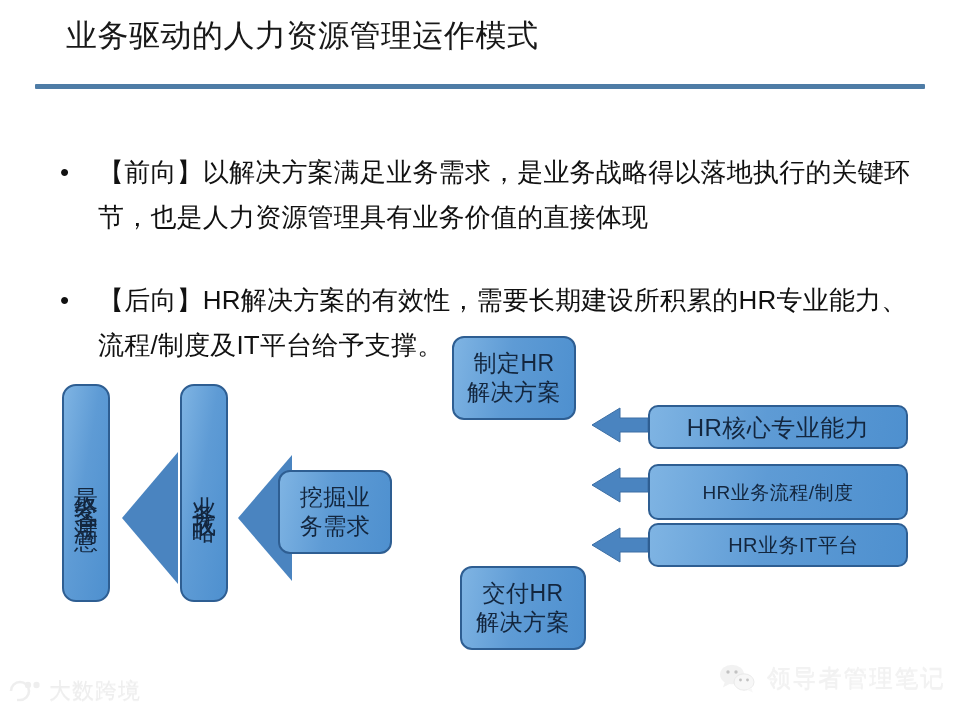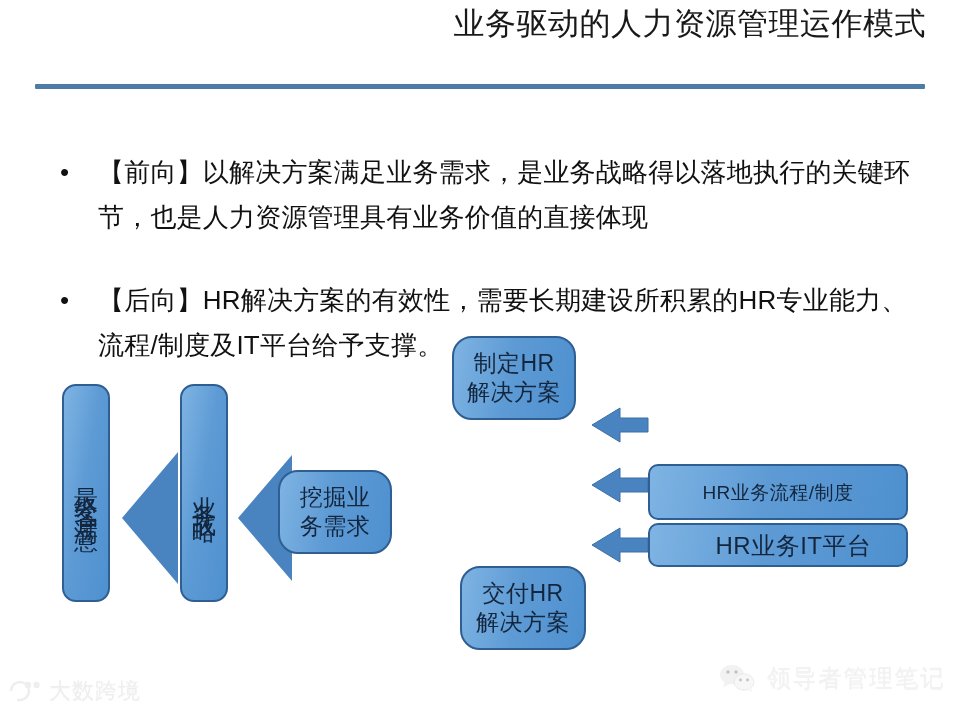--- a/index.html
+++ b/index.html
@@ -15,28 +15,27 @@
     width: 960px;
     height: 720px;
     background: #ffffff;
     overflow: hidden;
   }
 
   
   #title {
     position: absolute;
     left: 66px;
-    top: 4px;
+    top: 16px;
     width: 860px;
     font-size: 31px;
     line-height: 40px;
     color: #181818;
     letter-spacing: 0.5px;
     white-space: nowrap;
-    text-align: right;
   }
   #title-rule {
     position: absolute;
     left: 35px;
     top: 84px;
     width: 890px;
     height: 5px;
     background: #4E7CA6;
     border-radius: 1px;
   }
@@ -75,21 +74,21 @@
     top: 0;
     width: 960px;
     height: 720px;
   }
 
   .box {
     position: absolute;
     box-sizing: border-box;
     background: linear-gradient(100deg, #7FB4E3 0%, #5E9BD5 45%, #4E90CF 100%);
     border: 2px solid #2E5E92;
-    border-radius: 20px;
+    border-radius: 12px;
     color: #13263E;
     display: flex;
     align-items: center;
     justify-content: center;
     text-align: center;
     font-size: 25px;
     line-height: 31px;
     letter-spacing: 0.5px;
   }
 
@@ -179,24 +178,25 @@
     <div class="box" style="left:452px; top:336px; width:124px; height:84px; font-size:23px; line-height:29px;">
       <span style="white-space:pre-line;">制定HR
 解决方案</span>
     </div>
 
     <div class="box" style="left:460px; top:566px; width:126px; height:84px; font-size:23px; line-height:29px;">
       <span style="white-space:pre-line;">交付HR
 解决方案</span>
     </div>
 
+    <div class="box" style="left:648px; top:405px; width:260px; height:44px; font-size:24px; border-radius:10px;">HR核心专业能力</div>
 
     <div class="box" style="left:648px; top:464px; width:260px; height:56px; font-size:19px; border-radius:10px;">HR业务流程/制度</div>
 
-    <div class="box" style="left:648px; top:523px; width:260px; height:44px; font-size:24px; border-radius:10px;padding-left:31px;">HR业务IT平台</div>
+    <div class="box" style="left:648px; top:523px; width:260px; height:44px; font-size:20px; border-radius:10px;padding-left:31px;">HR业务IT平台</div>
   </div>
 
   <div id="wm-left">
     <svg width="34" height="24" viewBox="0 0 34 24">
       <path d="M3 12 a9 9 0 1 1 9 9 l-3 0" fill="none" stroke="#EDEDED" stroke-width="2.6"></path>
       <circle cx="20" cy="6" r="3.2" fill="#EDEDED"></circle>
       <circle cx="28.5" cy="6" r="3.2" fill="#EDEDED"></circle>
     </svg>
     <span class="wm-text">大数跨境</span>
   </div>

